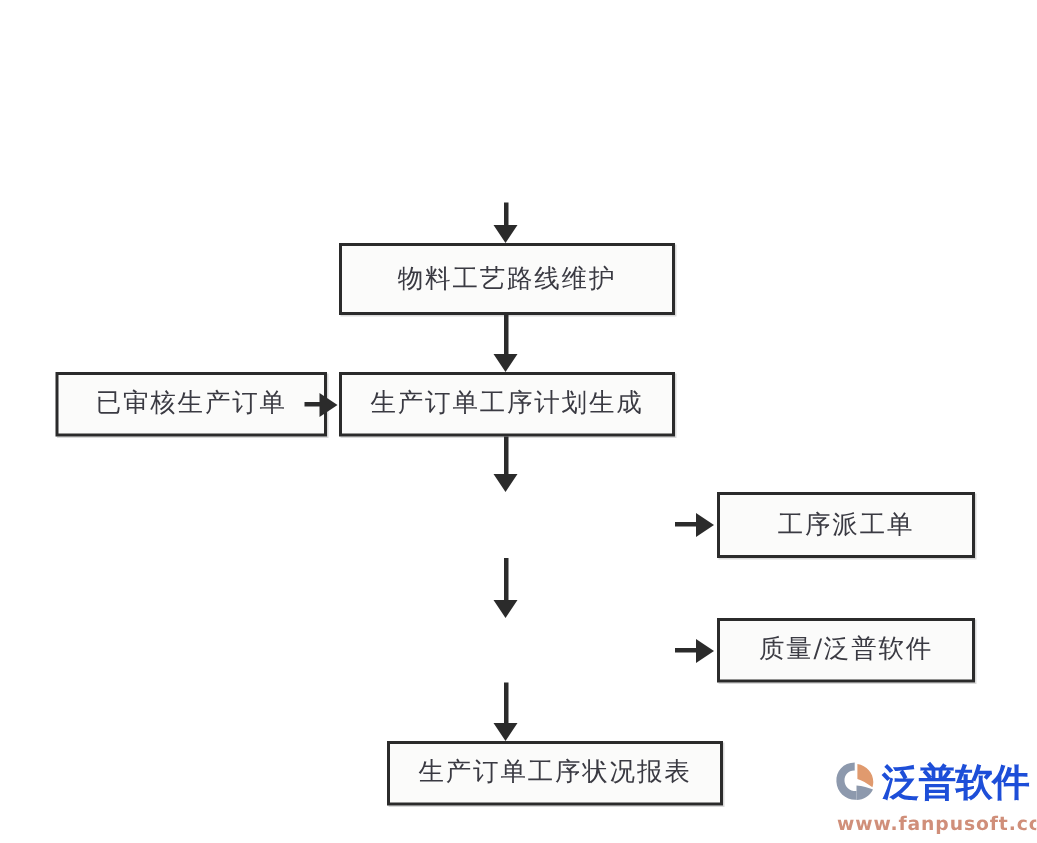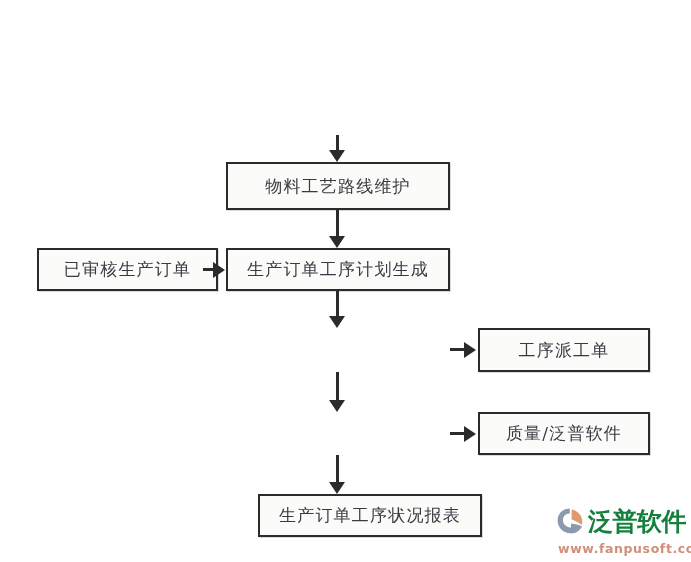--- a/index.html
+++ b/index.html
@@ -123,21 +123,21 @@
   }
   #watermark-mark {
     width: 30px;
     height: 30px;
     flex: 0 0 auto;
   }
   #watermark-brand {
     font-family: "DejaVu Sans", sans-serif;
     font-size: 25px;
     font-weight: bold;
-    color: #15803d;
+    color: #1d4ed8;
     letter-spacing: -0.5px;
     line-height: 1;
   }
   #watermark-url {
     font-family: "DejaVu Sans", sans-serif;
     font-size: 12.5px;
     font-weight: bold;
     color: #d08f7a;
     letter-spacing: 0.6px;
     margin-top: 3px;

